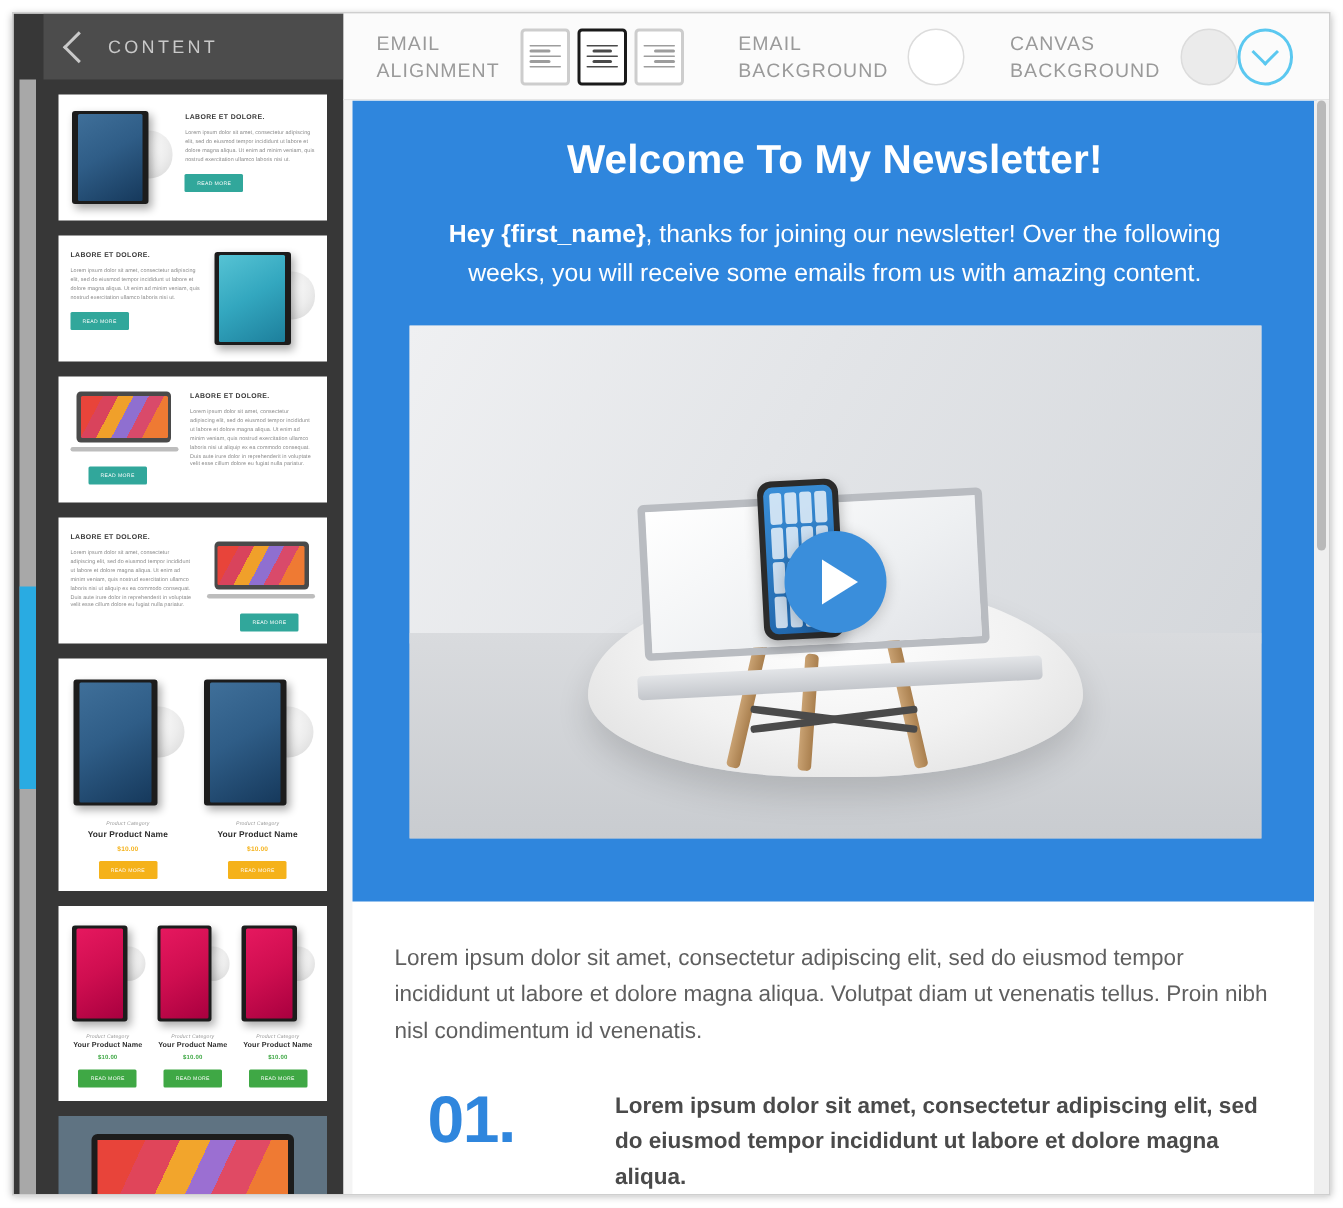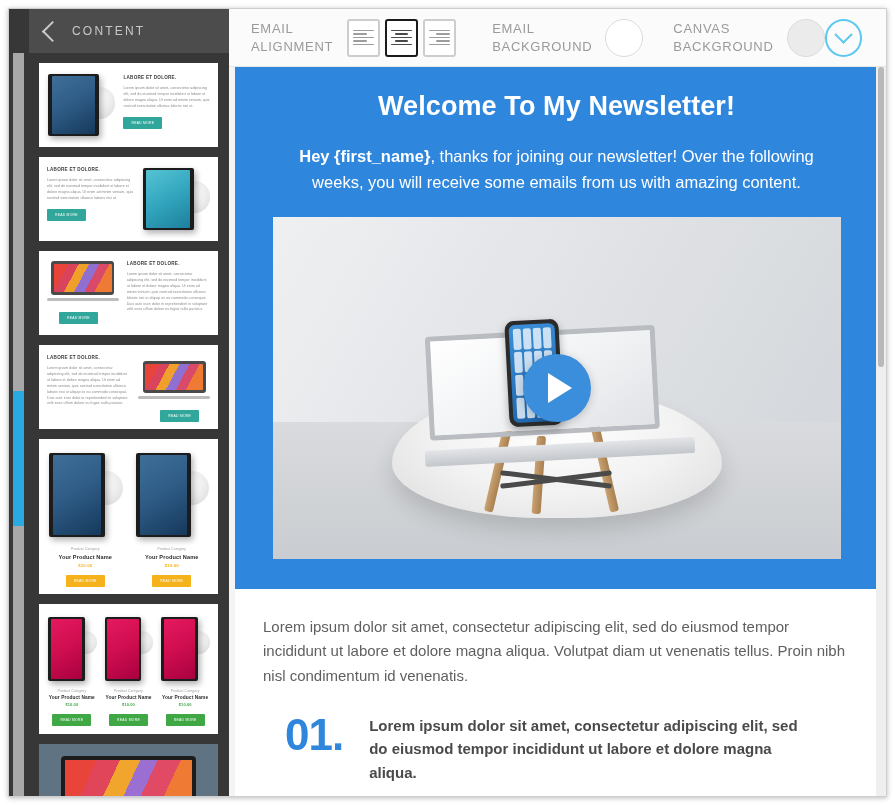--- a/index.html
+++ b/index.html
@@ -222,21 +222,21 @@
     background:#f4f4f4;
     overflow:hidden;
   }
   .email{
     position:absolute;left:6px;top:0;
     width:643px;height:731px;
     background:#ffffff;
   }
   .hero{
     background:#2f86dd;
-    padding:24px 28px 30px 28px;
+    padding:24px 28px 42px 28px;
     box-sizing:border-box;
   }
   .hero-title{
     color:#ffffff;font-size:27px;font-weight:bold;
     text-align:center;margin:0 0 22px 0;
     letter-spacing:.1px;
   }
   .hero-sub{
     color:#ffffff;font-size:16.5px;text-align:center;
     line-height:1.55;margin:0 auto 22px auto;
@@ -340,21 +340,21 @@
     border-top:15px solid transparent;
     border-bottom:15px solid transparent;
     margin-left:6px;
   }
 
   .body-sec{padding:26px 28px 10px 28px;}
   .body-par{
     color:#5f5f5f;font-size:15px;line-height:1.62;
     margin:0 0 26px 0;
   }
-  .numrow{display:flex;align-items:flex-start;gap:26px;padding:0 0 0 22px;}
+  .numrow{display:flex;align-items:flex-start;gap:38px;padding:0 0 0 22px;justify-content:space-between;}
   .num{
     color:#2f86dd;font-size:44px;font-weight:bold;
     line-height:.95;letter-spacing:-1px;flex:0 0 auto;
   }
   .numtxt{
     color:#4a4a4a;font-size:15px;font-weight:bold;line-height:1.55;
     max-width:440px;
   }
 
   

